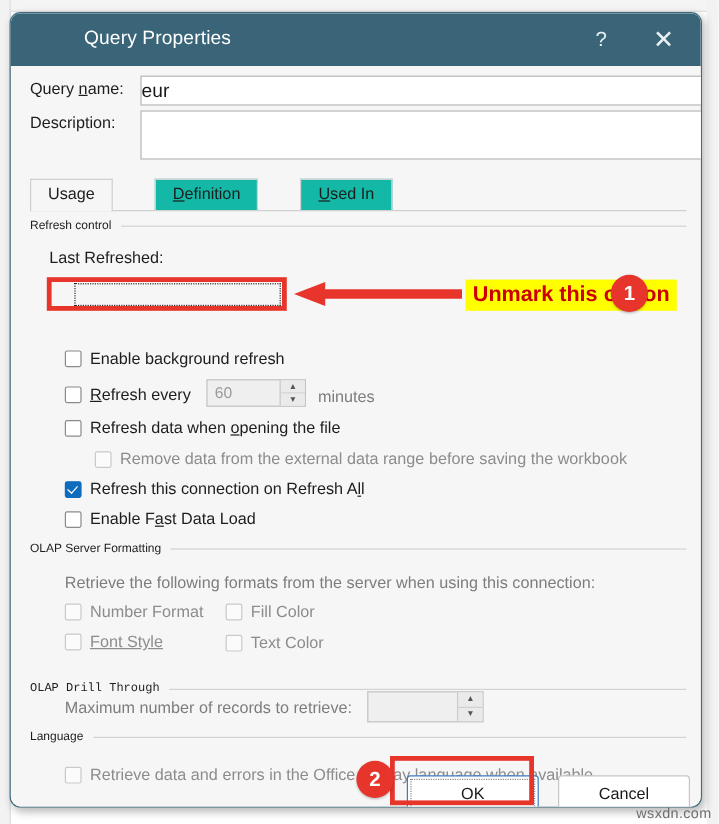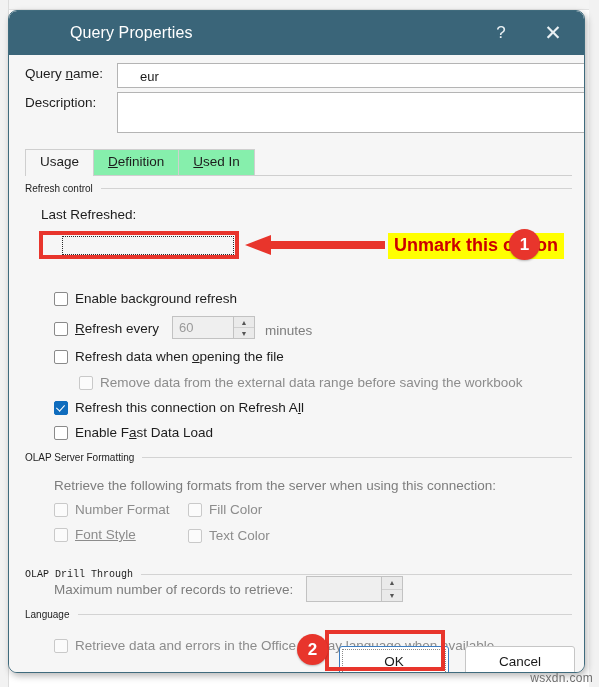--- a/index.html
+++ b/index.html
@@ -97,48 +97,49 @@
   .field-label {
     font-size: 13.5px;
     color: #1d1d1d;
     width: 92px;
     padding-top: 3px;
   }
   .field-label u { text-decoration: underline; }
   .textbox {
     background: #ffffff;
     border: 1px solid #b4b4b4;
-    font-size: 13px;
+    font-size: 16px;
     color: #1a1a1a;
-    padding: 3px 22px;
+    padding: 3px 0;
     box-sizing: border-box;
   }
   #query-name-row { left: 16px; top: 8px; }
   #query-name-input { width: 476px; height: 25px; line-height: 19px; }
   #description-row { left: 16px; top: 37px; }
   #description-input { width: 476px; height: 41px; }
 
   
   #tabstrip {
     position: absolute;
     left: 16px;
     top: 94px;
     width: 547px;
     height: 26px;
     border-bottom: 1px solid #cfcfcf;
     display: flex;
     align-items: flex-start;
+    gap: 36px;
   }
   .tab {
     font-size: 13.5px;
     color: #1d1d1d;
     padding: 4px 14px 5px 14px;
     border: 1px solid #cfcfcf;
     border-bottom: none;
-    background: #86efac;
+    background: #14b8a6;
     margin-right: -1px;
     position: relative;
     cursor: default;
     box-sizing: border-box;
     height: 26px;
   }
   .tab.active {
     background: #f6f6f6;
     border-color: #cfcfcf;
     z-index: 2;

